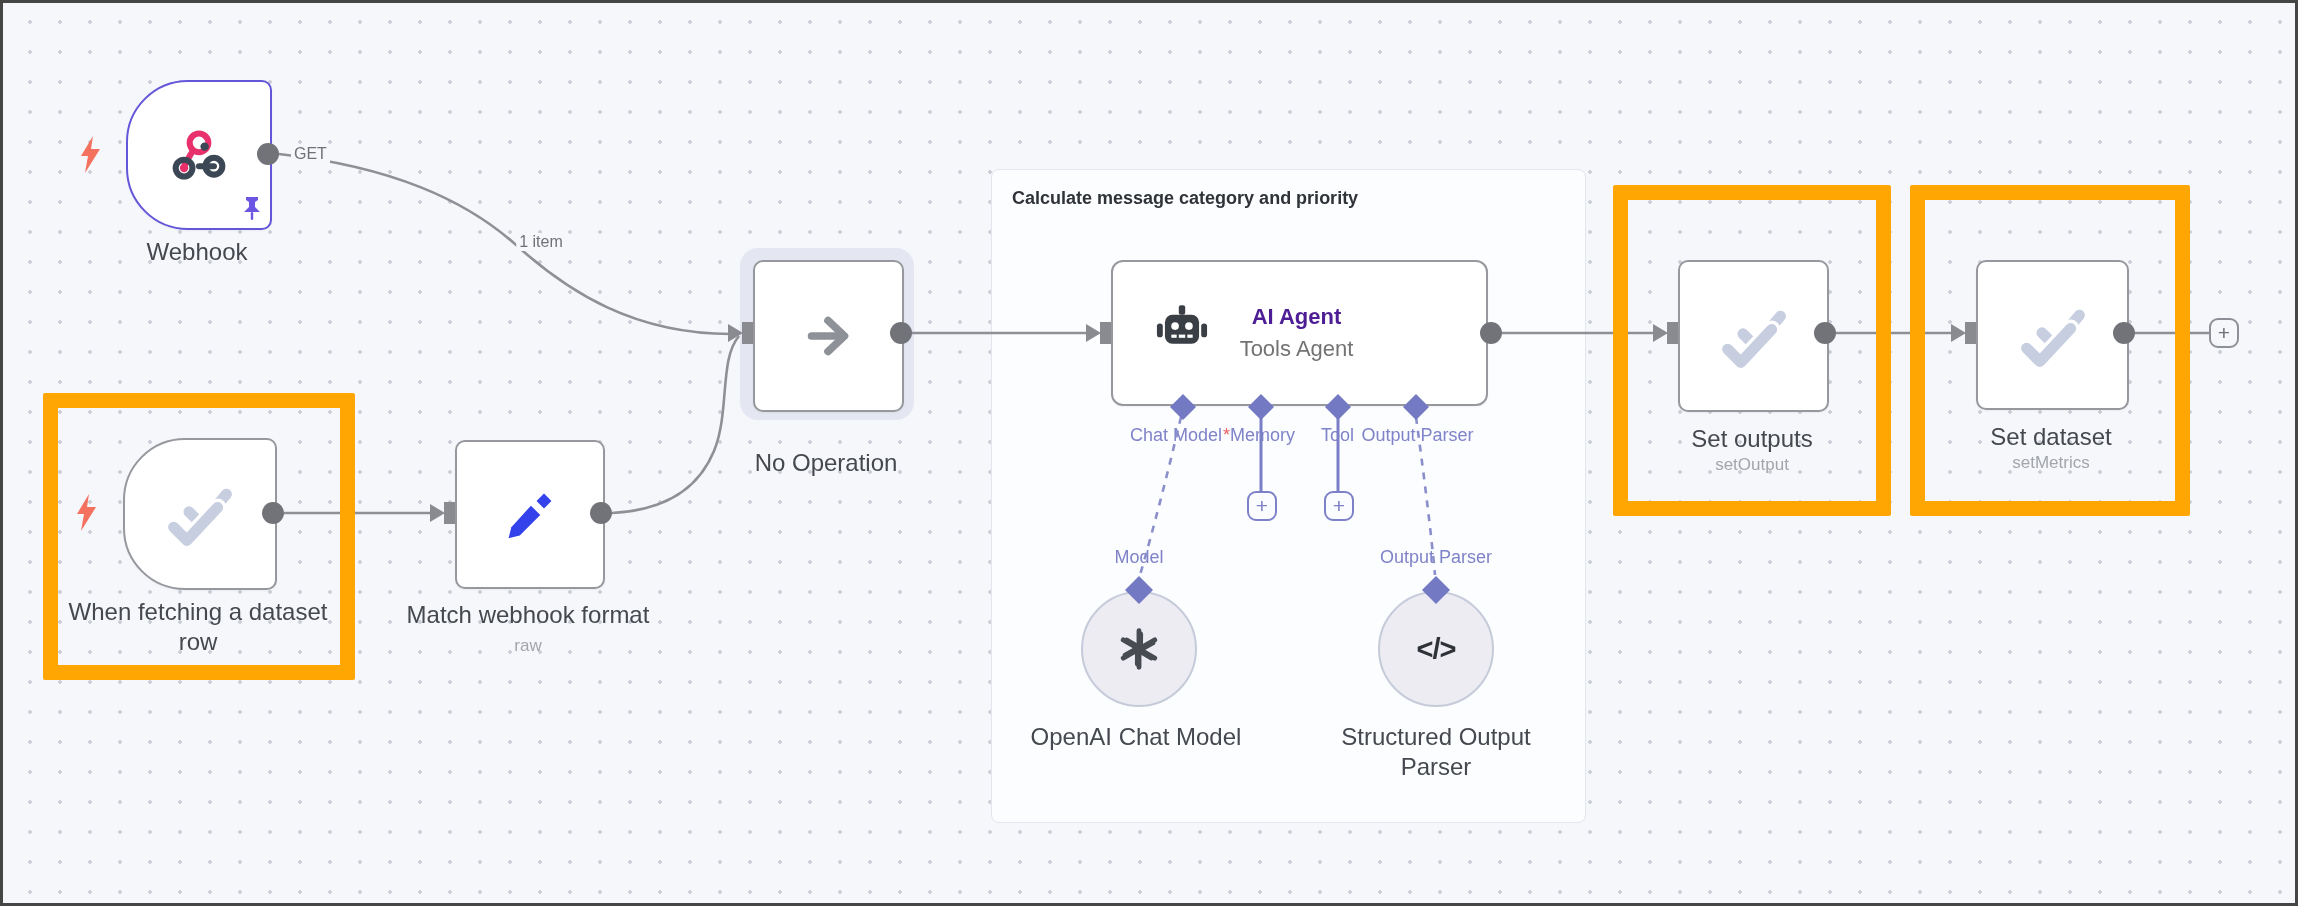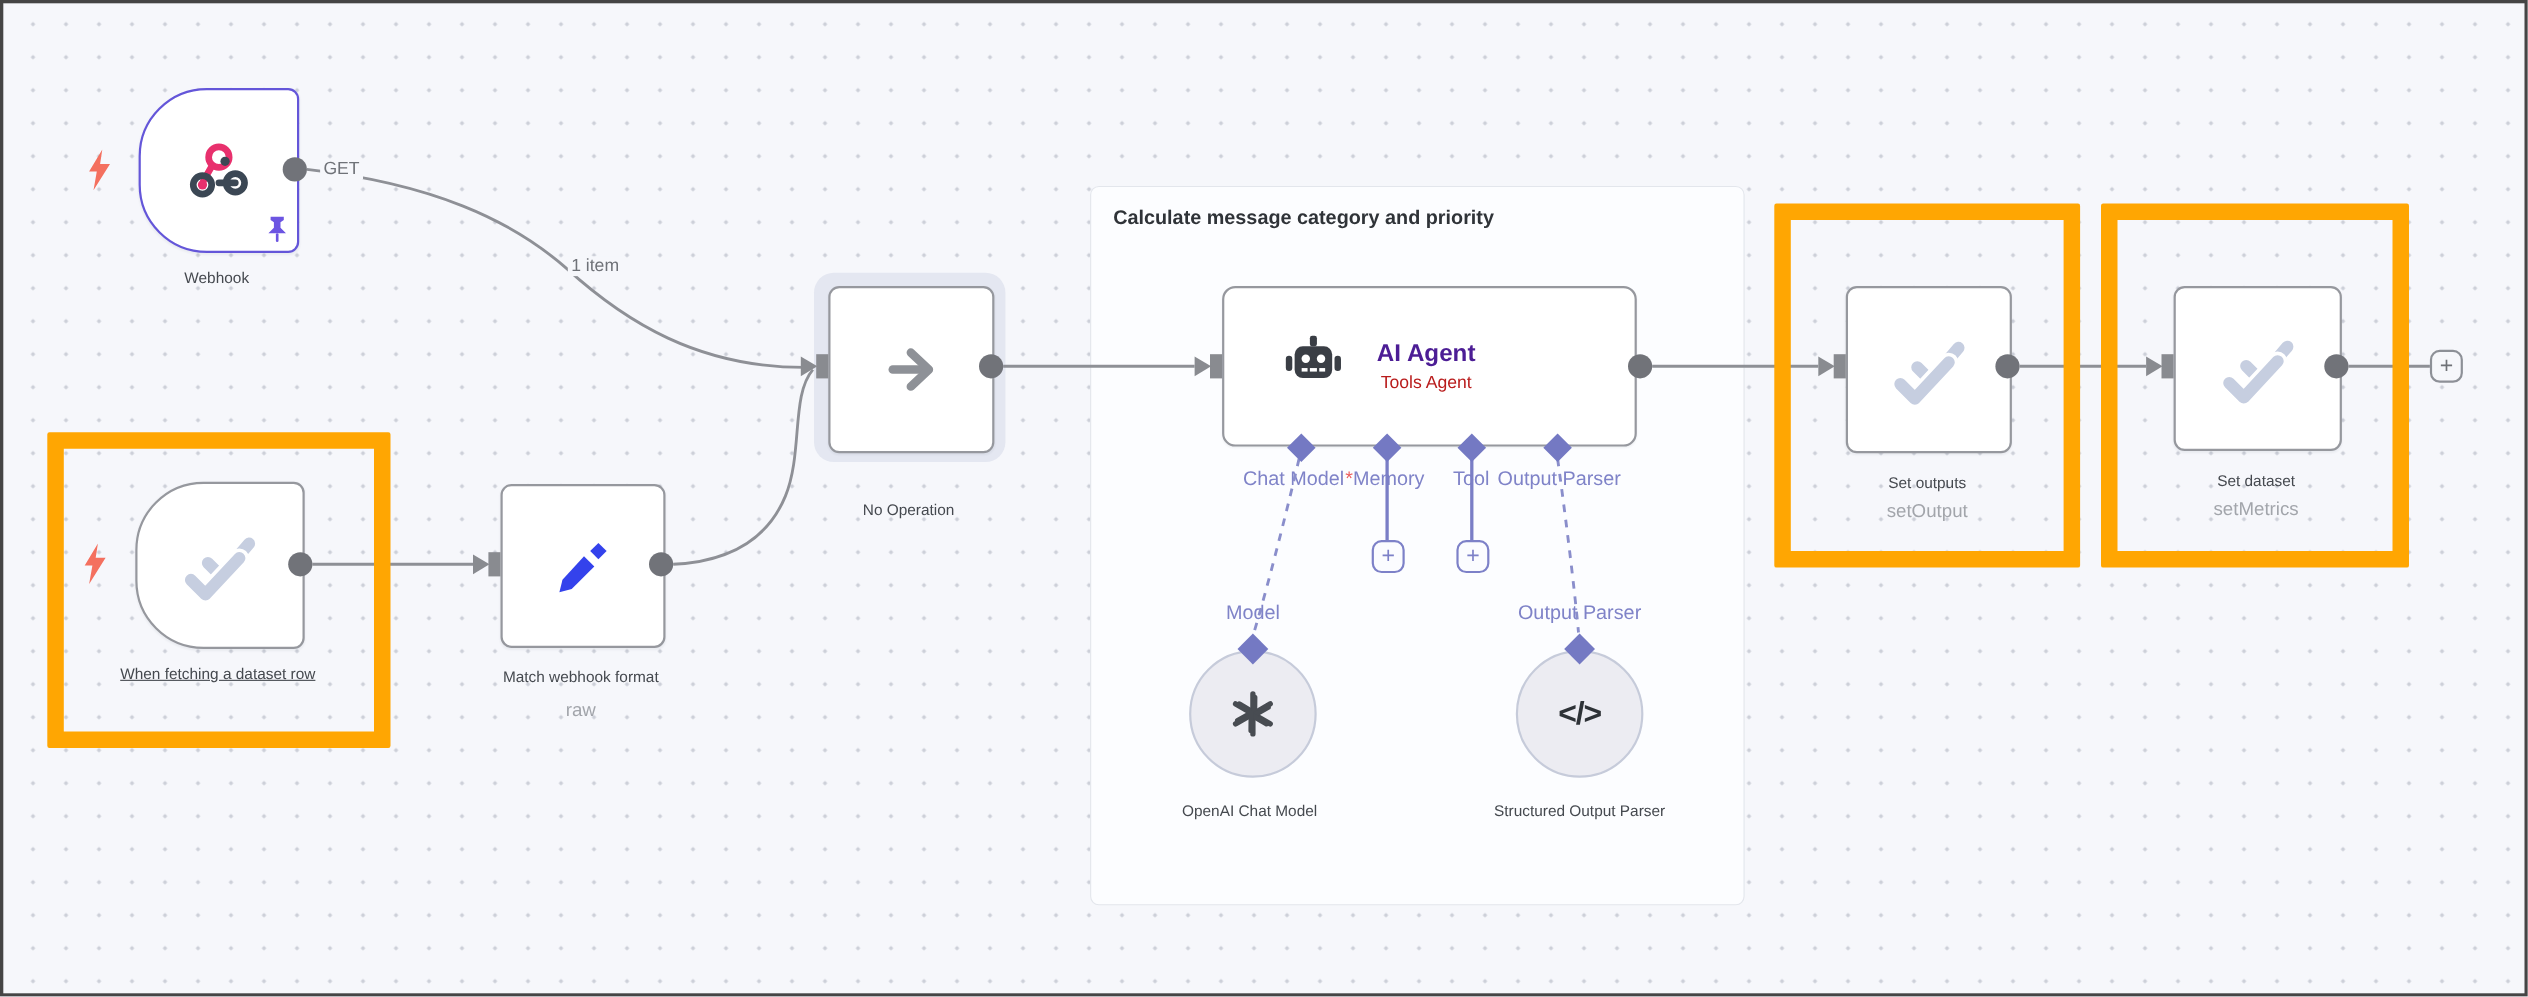--- a/index.html
+++ b/index.html
@@ -12,21 +12,21 @@
     font-family:"Liberation Sans","DejaVu Sans",sans-serif;
   }
   .abs{position:absolute;}
   .node{
     position:absolute; background:#ffffff; border:2px solid #96989e;
     border-radius:10px; display:flex; align-items:center; justify-content:center;
     box-shadow:0 1px 2px rgba(40,45,60,.06);
   }
   .trigger{border-radius:62px 10px 10px 62px;}
   .node-label{
-    position:absolute; color:#45494f; font-size:14px; font-weight:500;
+    position:absolute; color:#45494f; font-size:24px; font-weight:500;
     text-align:center; transform:translateX(-50%); white-space:nowrap; line-height:30px;
   }
   .node-sub{
     position:absolute; color:#a2a5ab; font-size:17px; font-weight:400;
     text-align:center; transform:translateX(-50%); white-space:nowrap;
   }
   .wrap2{white-space:normal;}
   .edge-label{
     position:absolute; color:#6f7278; font-size:16px; background:#f6f7fb;
     padding:0 3px; transform:translateX(-50%); white-space:nowrap;
@@ -112,21 +112,21 @@
 
   <div class="node trigger" style="left:120px;top:435px;width:150px;height:148px;">
     <span>
       <svg width="66" height="66" viewBox="0 0 60 60" fill="none">
         <path d="M20 28 L31 39 L54 12" stroke="#c6cee0" stroke-width="10" stroke-linecap="round" stroke-linejoin="round"></path>
         <path d="M6 42 L18 54 L46 24" stroke="#ffffff" stroke-width="16" stroke-linecap="round" stroke-linejoin="round"></path>
         <path d="M6 42 L18 54 L46 24" stroke="#c6cee0" stroke-width="10" stroke-linecap="round" stroke-linejoin="round"></path>
       </svg>
     </span>
   </div>
-  <div class="node-label wrap2" style="left:195px;top:594px;width:280px;text-decoration:underline;">When fetching a dataset row</div>
+  <div class="node-label wrap2" style="left:195px;top:594px;width:280px;">When fetching a dataset row</div>
 
   <div class="node" style="left:452px;top:437px;width:146px;height:145px;">
     <span>
       <svg width="56" height="56" viewBox="0 0 60 60">
         <path d="M37 15 L45 7 L53 15 L45 23 Z" fill="#3442ec"></path>
         <path d="M31 20 L41 30 L19 52 L7 55 L10 43 Z" fill="#3442ec"></path>
       </svg>
     </span>
   </div>
   <div class="node-label" style="left:525px;top:597px;">Match webhook format</div>
@@ -151,21 +151,21 @@
         <rect x="48" y="21" width="5.5" height="13" rx="2.7" fill="#3a3e45"></rect>
         <circle cx="23.5" cy="23.5" r="3.6" fill="#ffffff"></circle>
         <circle cx="36.5" cy="23.5" r="3.6" fill="#ffffff"></circle>
         <rect x="20" y="31.5" width="5" height="3" fill="#ffffff"></rect>
         <rect x="27" y="31.5" width="6" height="3" fill="#ffffff"></rect>
         <rect x="35" y="31.5" width="5" height="3" fill="#ffffff"></rect>
       </svg>
     </span>
     <span style="display:flex;flex-direction:column;align-items:center;">
       <span style="color:#4c1d95;font-size:22px;font-weight:600;">AI Agent</span>
-      <span style="color:#b91c1c;font-size:16px;margin-top:6px;">Tools Agent</span>
+      <span style="color:#737373;font-size:22px;margin-top:6px;">Tools Agent</span>
     </span>
   </div>
 
   <div class="port-label" style="left:1177px;"><span>Chat Model</span><span class="req">*</span></div>
   <div class="port-label" style="left:1260px;"><span>Memory</span><span class="req"></span></div>
   <div class="port-label" style="left:1335px;"><span>Tool</span><span class="req"></span></div>
   <div class="port-label" style="left:1415px;"><span>Output Parser</span><span class="req"></span></div>
 
   <div class="port-label" style="left:1136px;top:544px;">Model</div>
   <div class="port-label" style="left:1433px;top:544px;">Output Parser</div>

